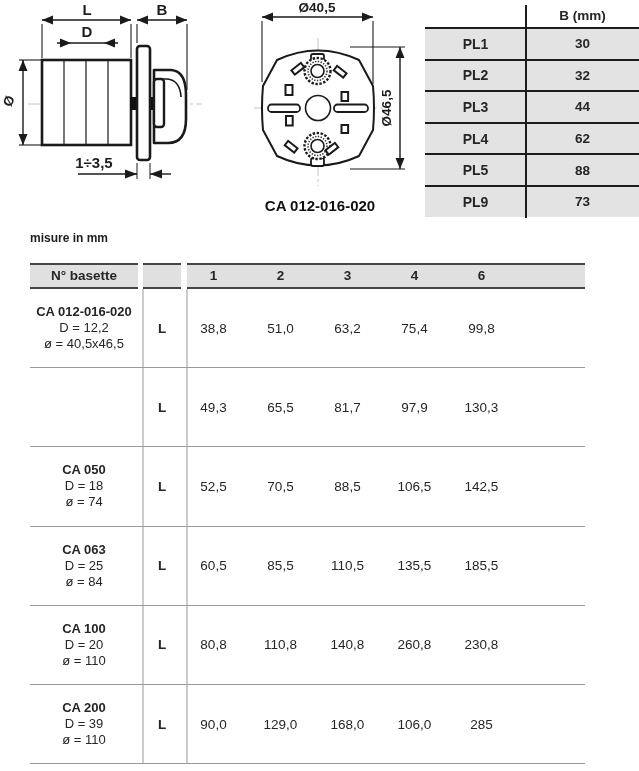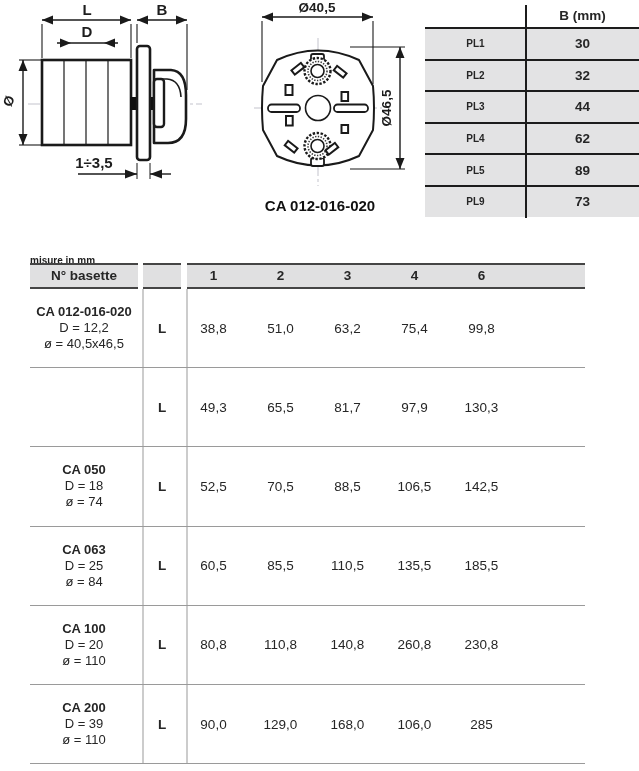--- a/index.html
+++ b/index.html
@@ -16,25 +16,25 @@
   .dimsmall{font-size:13.5px;font-weight:700;fill:#1d1d1d;}
   .caption{font-size:15px;font-weight:700;fill:#111;letter-spacing:0px;}
 
   
   .btable{left:425px;top:5px;width:214px;height:213px;}
   .btable .vline{position:absolute;left:100px;top:0;bottom:0;width:2px;background:#1c1c1c;}
   .btable .bhead{height:22px;display:flex;}
   .btable .bhead .hspacer{width:101px;}
   .btable .bhead .hlabel{width:113px;text-align:center;font-weight:700;font-size:13.5px;line-height:22px;}
   .btable .brow{height:29.6px;display:flex;background:#e3e3e4;border-top:2px solid #1c1c1c;}
-  .btable .brow .bcell-l{width:101px;text-align:center;font-weight:700;font-size:10px;align-self:center;}
+  .btable .brow .bcell-l{width:101px;text-align:center;font-weight:700;font-size:14px;align-self:center;}
   .btable .brow .bcell-r{width:113px;text-align:center;font-weight:700;font-size:13.5px;align-self:center;}
 
   
-  .note{left:30px;top:231px;font-size:10px;font-weight:700;color:#1d1d1d;margin-top:24px;}
+  .note{left:30px;top:231px;font-size:12px;font-weight:700;color:#1d1d1d;}
 
   
   .mtable{left:30px;top:263px;width:555px;}
   .mhead{position:relative;height:26px;}
   .mhead .seg{position:absolute;top:0;height:22px;background:#e0e0e1;border-top:2px solid #454545;border-bottom:2px solid #454545;}
   .seg1{left:0;width:108px;}
   .seg2{left:113px;width:38px;}
   .seg3{left:157px;width:398px;}
   .mhead .colname{position:absolute;left:0;width:108px;top:0;line-height:26px;text-align:center;font-weight:700;font-size:13.5px;}
   .valcols{position:absolute;left:150px;width:335px;top:0;height:100%;display:flex;}
@@ -173,21 +173,21 @@
   <div class="brow">
     <div class="bcell-l">PL3</div>
     <div class="bcell-r">44</div>
   </div>
   <div class="brow">
     <div class="bcell-l">PL4</div>
     <div class="bcell-r">62</div>
   </div>
   <div class="brow">
     <div class="bcell-l">PL5</div>
-    <div class="bcell-r">89</div>
+    <div class="bcell-r">88</div>
   </div>
   <div class="brow">
     <div class="bcell-l">PL9</div>
     <div class="bcell-r">73</div>
   </div>
 </div>
 
 <div class="abs note">misure in mm</div>
 
 <div class="abs mtable">

